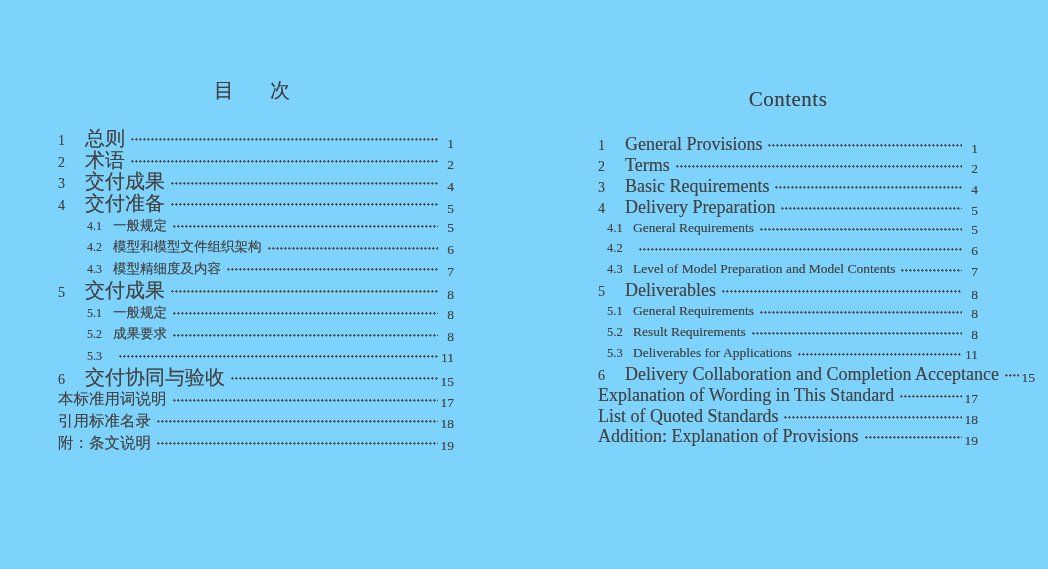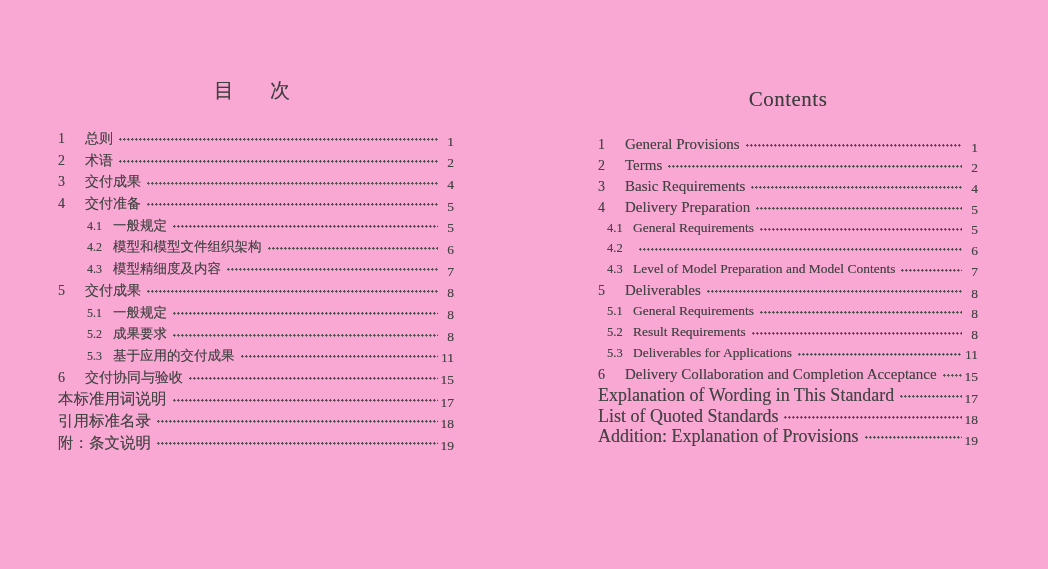--- a/index.html
+++ b/index.html
@@ -4,21 +4,21 @@
 <style>
   html, body {
     margin: 0;
     padding: 0;
     background: #ffffff;
   }
   .canvas {
     position: relative;
     width: 1048px;
     height: 569px;
-    background: #f9a8d4;
+    background: #7dd3fc;
     overflow: hidden;
     font-family: "Liberation Serif", "DejaVu Serif", serif;
     color: #434343;
   }
   .page {
     position: absolute;
     text-shadow: 0 0 0.5px rgba(70,70,70,0.5);
   }
   .page-left  { left: 58px;  top: 76px; width: 396px; --rh: 21.7px; }
   .page-right { left: 598px; top: 85px; width: 380px; --rh: 20.9px; }
@@ -42,29 +42,29 @@
     align-items: baseline;
     height: var(--rh);
     line-height: var(--rh);
     white-space: nowrap;
   }
   .num   { flex: 0 0 auto; }
   .label { flex: 0 1 auto; }
 
   
   .page-left .l1 .num   { width: 27px; font-size: 14px; }
-  .page-left .l1 .label { font-size: 14px; }
+  .page-left .l1 .label { font-size: 20px; }
   .page-left .l0 .label { font-size: 15.5px; }
   .page-left .l2        { padding-left: 29px; }
   .page-left .l2 .num   { width: 26px; font-size: 12px; }
   .page-left .l2 .label { font-size: 13.5px; }
 
   
   .page-right .l1 .num   { width: 27px; font-size: 14px; }
-  .page-right .l1 .label { font-size: 15px; }
+  .page-right .l1 .label { font-size: 18px; }
   .page-right .l0 .label { font-size: 18px; }
   .page-right .l2        { padding-left: 9px; }
   .page-right .l2 .num   { width: 26px; font-size: 12.5px; }
   .page-right .l2 .label { font-size: 13.5px; }
 
   .leader {
     flex: 1 1 auto;
     align-self: center;
     height: 3px;
     min-width: 14px;
@@ -146,21 +146,20 @@
           <span class="page-num">8</span>
         </div>
         <div class="toc-row l2">
           <span class="num">5.2</span>
           <span class="label">成果要求</span>
           <span class="leader"></span>
           <span class="page-num">8</span>
         </div>
         <div class="toc-row l2">
           <span class="num">5.3</span>
-          <span class="label">基于应用的交付成果</span>
           <span class="leader"></span>
           <span class="page-num">11</span>
         </div>
         <div class="toc-row l1">
           <span class="num">6</span>
           <span class="label">交付协同与验收</span>
           <span class="leader"></span>
           <span class="page-num">15</span>
         </div>
         <div class="toc-row l0">

